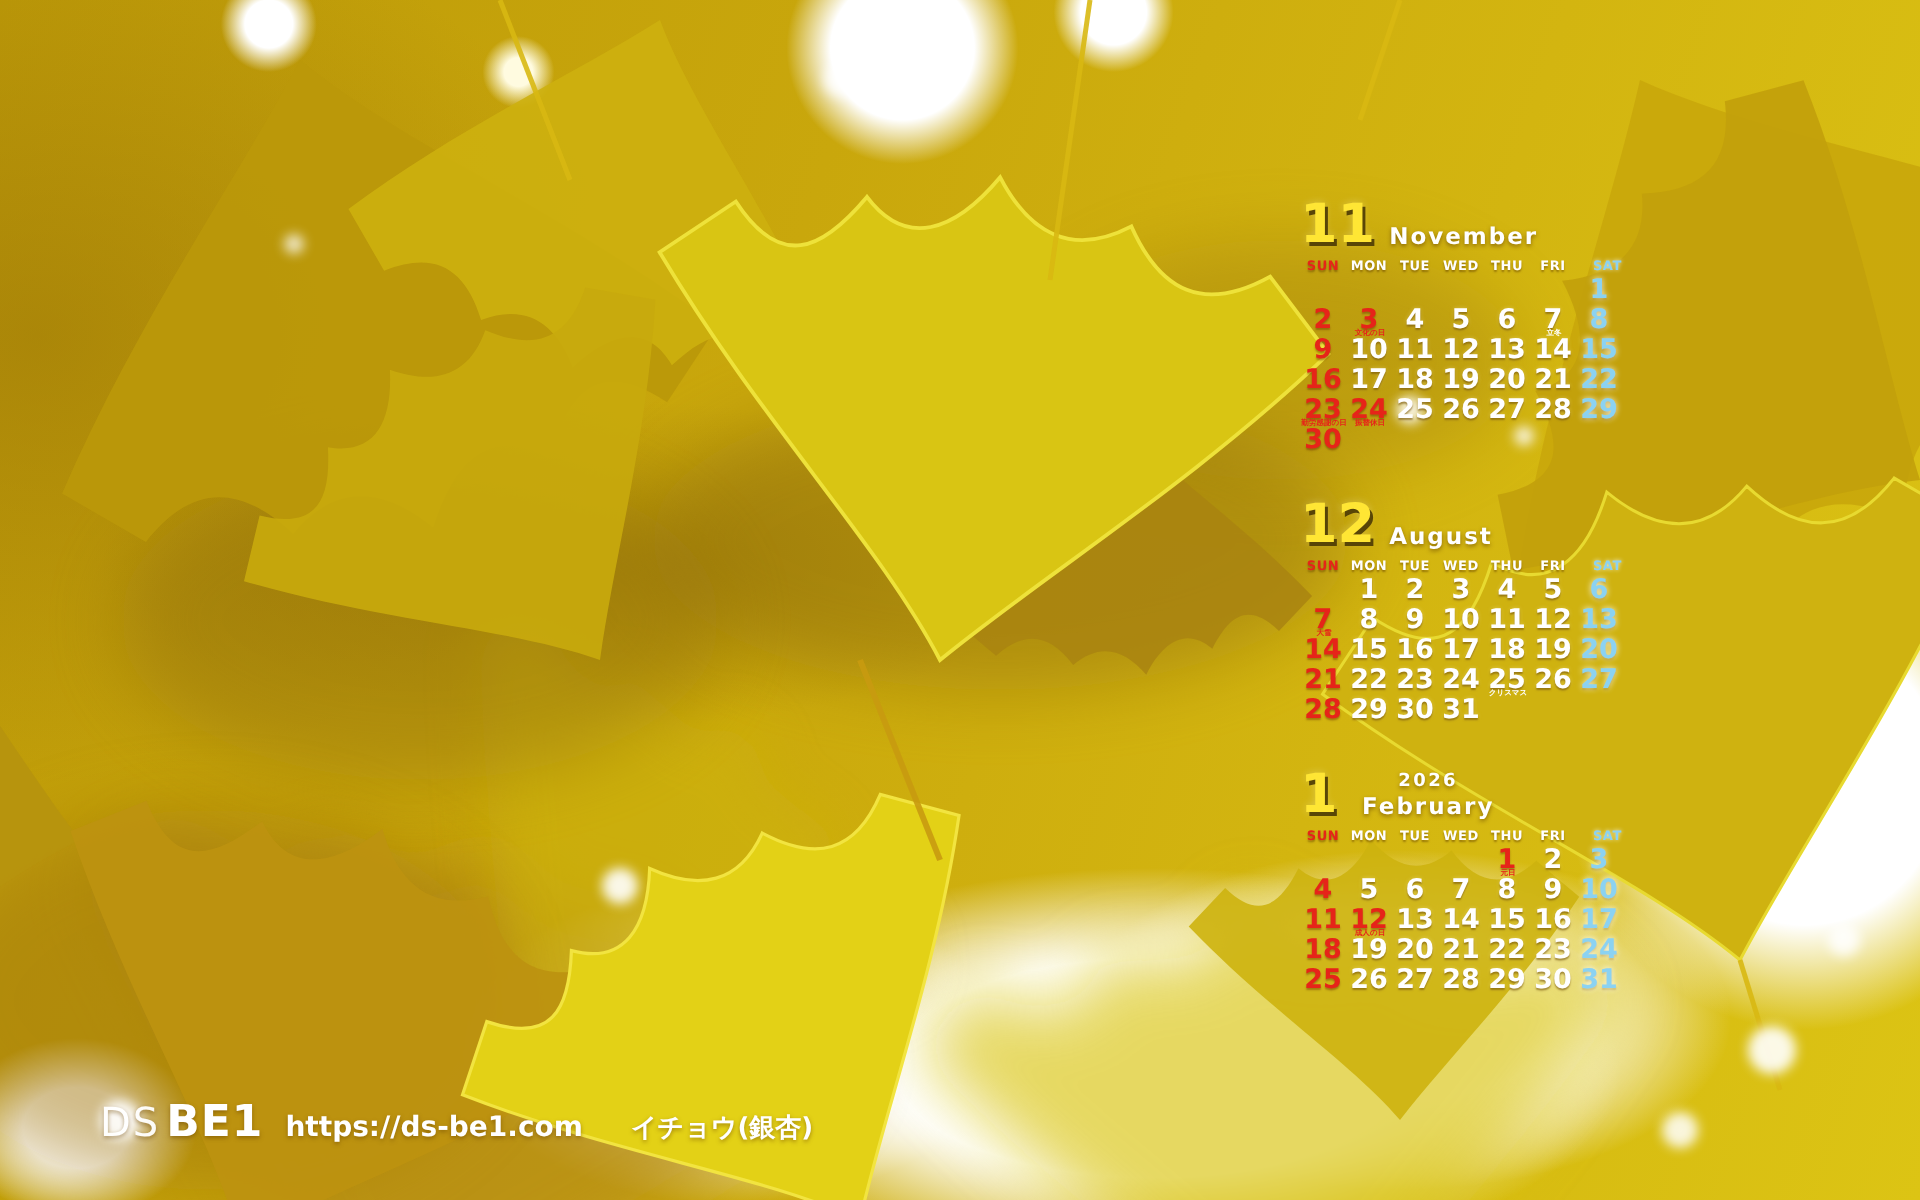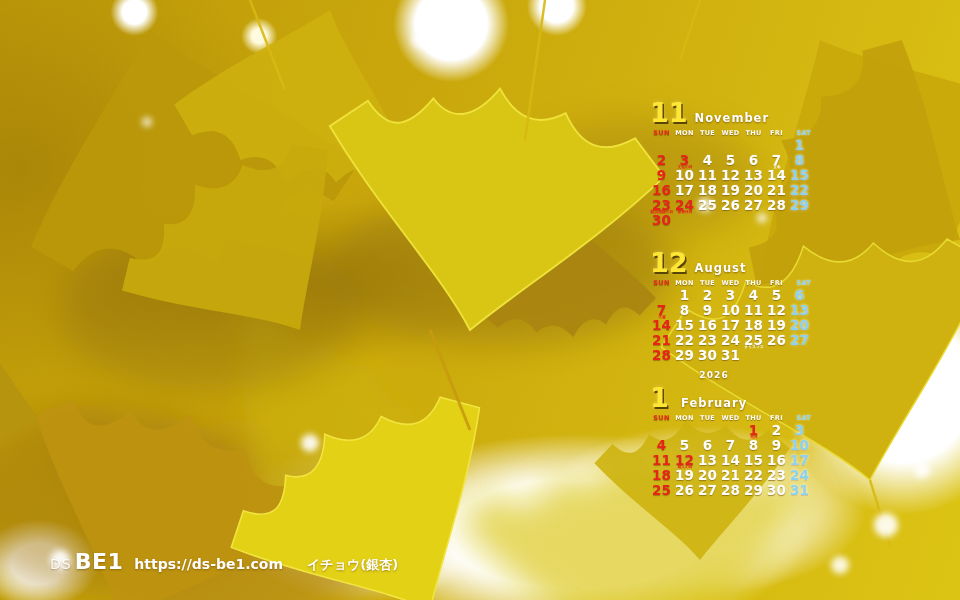--- a/index.html
+++ b/index.html
@@ -33,21 +33,21 @@
   .cal-head{height:34px;display:flex;align-items:flex-end;padding:0 0 2px 6px;}
   .month-num{
     font-size:27px;font-weight:800;line-height:.95;min-width:24px;
     color:var(--cal_yellow,#ffe634);
     text-shadow:1.5px 2px 0 rgba(75,58,4,.9),0 0 4px rgba(255,255,210,.3);
   }
   .month-meta{margin-left:7px;padding-bottom:1px;}
   .year{font-size:9px;font-weight:800;letter-spacing:1.2px;line-height:1.1;
     text-shadow:0 1px 2px rgba(100,65,0,.65);text-align:center;}
   .month-name{font-size:11.5px;font-weight:800;letter-spacing:1px;line-height:1.15;
-    text-shadow:0 1px 2px rgba(100,65,0,.65);margin-top:16px;}
+    text-shadow:0 1px 2px rgba(100,65,0,.65);}
   .grid{
     display:grid;grid-template-columns:repeat(7,23px);grid-auto-rows:15px;
     grid-template-rows:10px;padding-left:6px;
   }
   .cell{position:relative;text-align:center;}
   .cell.wd{
     font-size:6.5px;font-weight:800;letter-spacing:.3px;line-height:10px;
     color:#fff;text-shadow:0 1px 1px rgba(110,75,0,.6);
   }
   .cell.wd.sun{color:var(--cal_red,#e62419);}
@@ -63,21 +63,21 @@
     transform:translateX(-50%) scale(.42);transform-origin:center top;
     font-size:9px;font-weight:800;white-space:nowrap;line-height:1;
   }
   .note.red{color:var(--cal_red,#e62419);}
   .note.white{color:#fff;}
   
   .footer{
     position:absolute;left:50px;top:549px;display:flex;align-items:baseline;
     color:#fff;text-shadow:0 1px 2px rgba(110,70,0,.55);
   }
-  .brand-ds{font-size:14px;font-weight:400;letter-spacing:1px;opacity:.95;}
+  .brand-ds{font-size:20px;font-weight:400;letter-spacing:1px;opacity:.95;}
   .brand-be1{font-size:22px;font-weight:800;margin-left:3px;letter-spacing:.5px;}
   .site-url{font-size:14px;font-weight:700;margin-left:11px;}
   .subject{font-size:13px;font-weight:700;margin-left:24px;text-align:center;}
 </style>
 </head>
 <body>
 
 <div class="stage">
   <div class="bg"></div>
 

